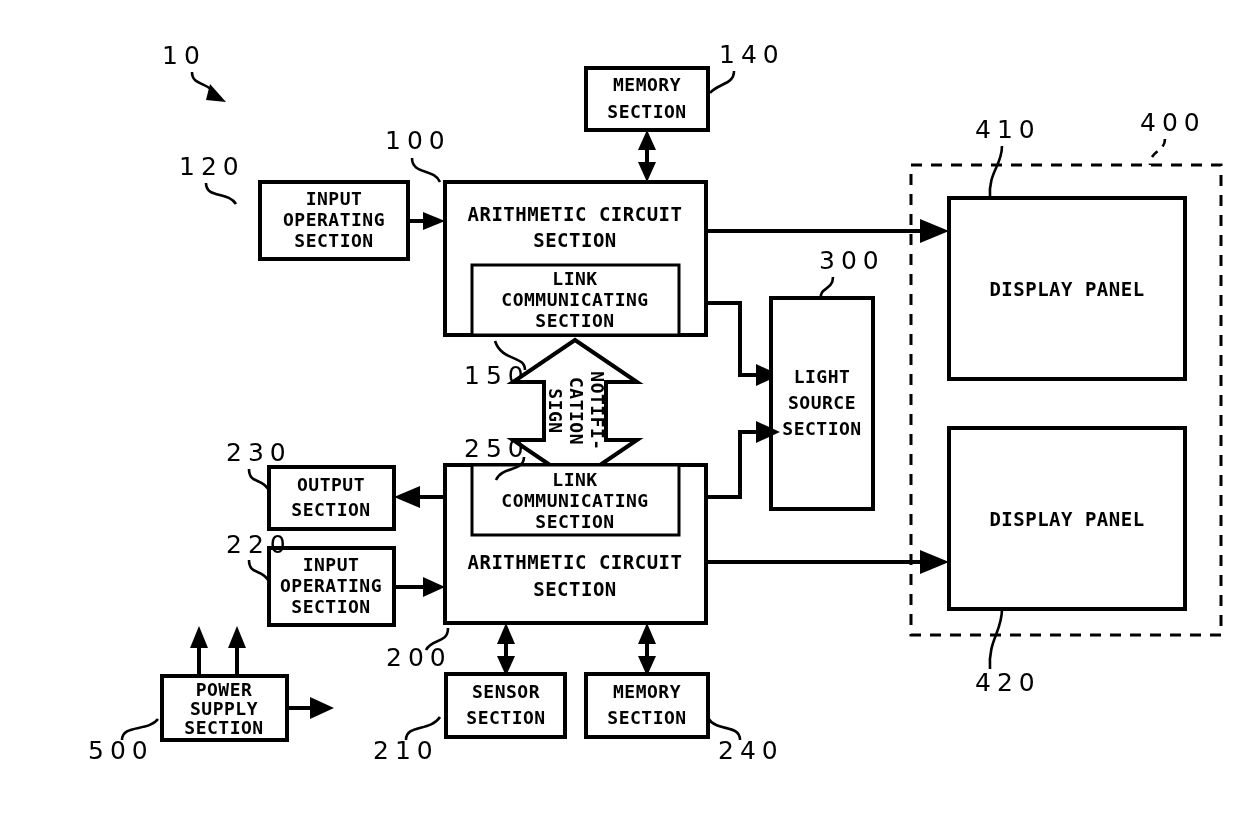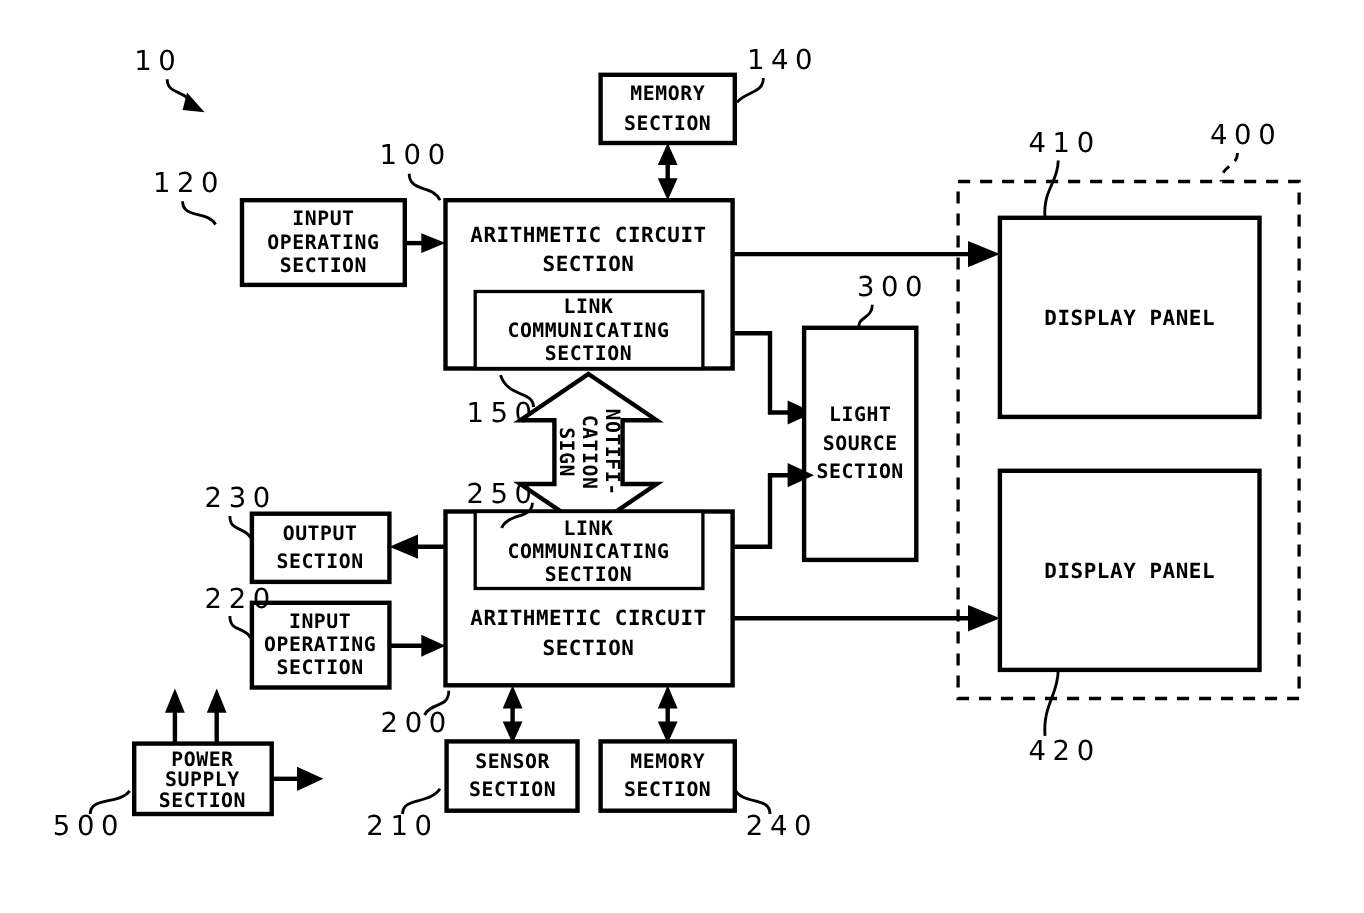--- a/index.html
+++ b/index.html
@@ -10,20 +10,21 @@
   body {
     width: 1240px;
     height: 830px;
     font-family: "DejaVu Sans Mono", monospace;
     overflow: hidden;
   }
   #figure-root {
     position: relative;
     width: 1195px;
     height: 830px;
+    padding-left: 40px;
   }
   svg#diagram {
     display: block;
     width: 1240px;
     height: 830px;
   }
   
   .box-outline {
     fill: #ffffff;
     stroke: #000000;

